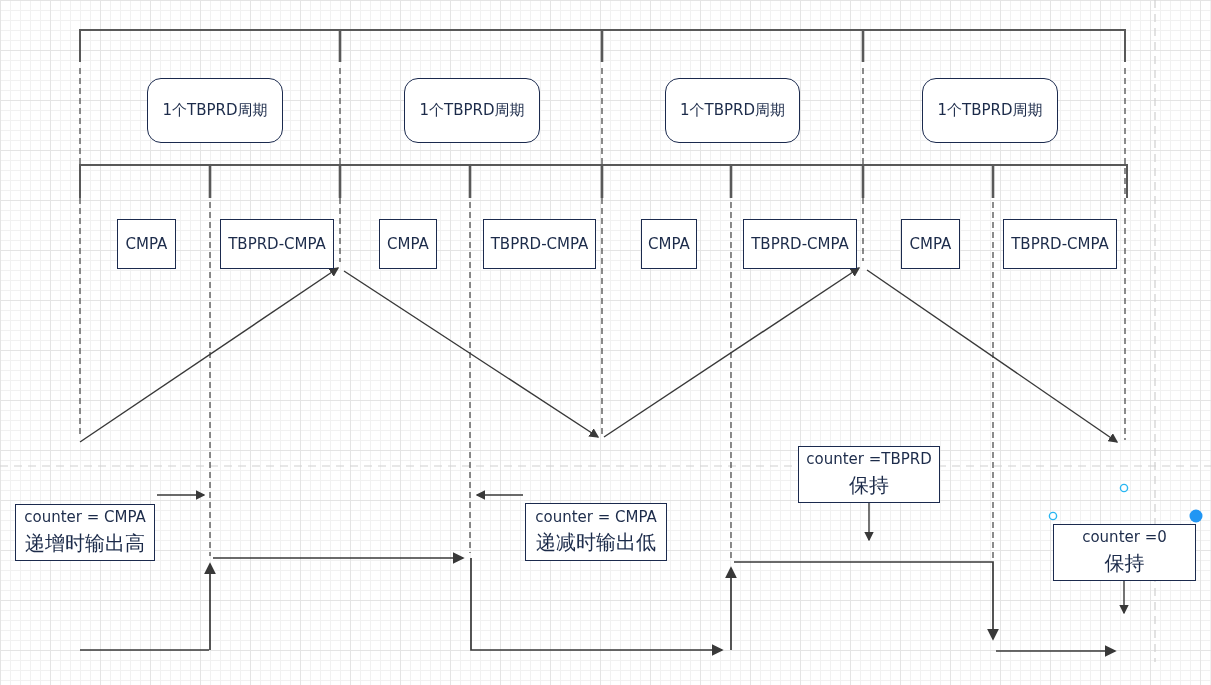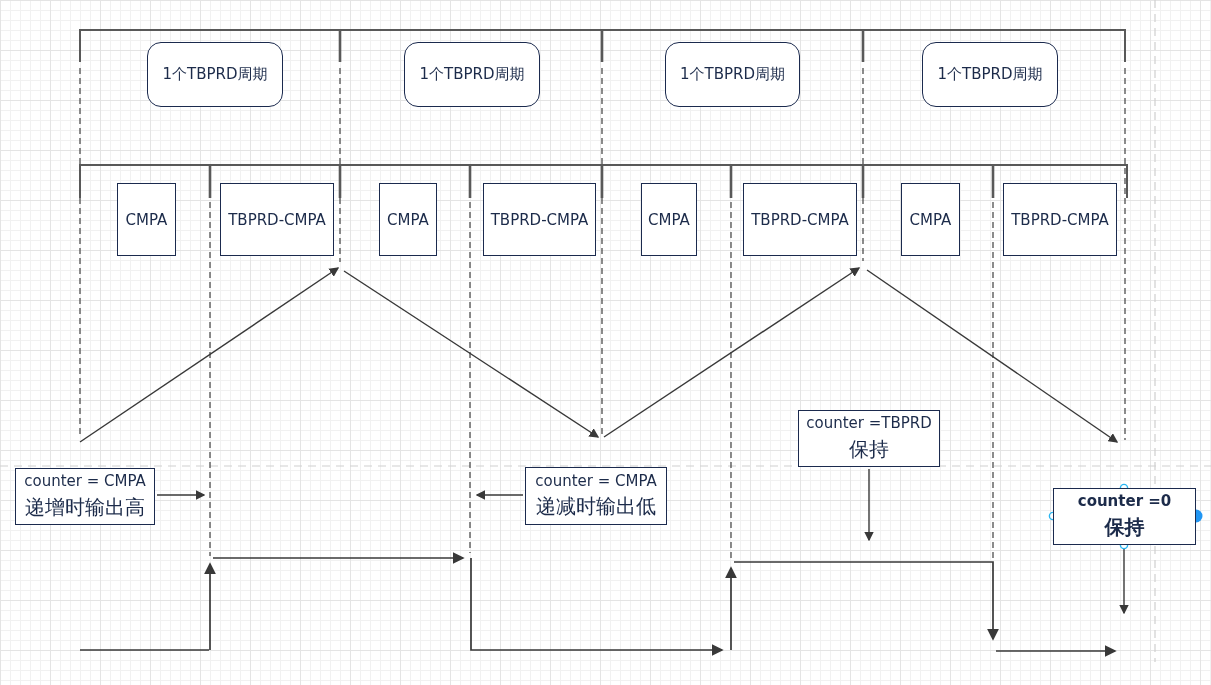--- a/index.html
+++ b/index.html
@@ -31,23 +31,24 @@
   .overlay{position:absolute;left:0;top:0;}
   .shape{
     position:absolute;
     box-sizing:border-box;
     background:#ffffff;
     border:1.5px solid var(--shape-border);
     color:var(--shape-text);
     display:flex;align-items:center;justify-content:center;
     font-size:15px;
     text-align:right;
+    margin-top:36px;
   }
   .pill{border-radius:14px;top:42px;height:65px;}
-  .segbox{top:183px;height:73px;}
+  .segbox{top:183px;height:50px;}
   .notebox{flex-direction:column;line-height:1.45;}
   .notebox .l1{font-size:15px;}
   .notebox .l2{font-size:20px;}
   .watermark{
     position:absolute;left:968px;top:655px;width:230px;
     text-align:right;font-size:17.5px;color:var(--watermark);
     letter-spacing:0.5px;white-space:nowrap;
   }
   svg .bracket{stroke:var(--bracket);stroke-width:2;fill:none;}
   svg .tick{stroke:var(--bracket);stroke-width:2.6;fill:none;}
@@ -181,19 +182,19 @@
     <span class="l2">递增时输出高</span>
   </div>
   <div class="shape notebox" style="left:525px;top:467px;width:142px;height:58px;">
     <span class="l1">counter = CMPA</span>
     <span class="l2">递减时输出低</span>
   </div>
   <div class="shape notebox" style="left:798px;top:410px;width:142px;height:57px;">
     <span class="l1">counter =TBPRD</span>
     <span class="l2">保持</span>
   </div>
-  <div class="shape notebox" style="left:1053px;top:488px;width:143px;height:57px;font-weight:bold;">
+  <div class="shape notebox" style="left:1053px;top:488px;width:143px;height:57px;">
     <span class="l1">counter =0</span>
     <span class="l2">保持</span>
   </div>
 
 
 </div>
 
 </body></html>

